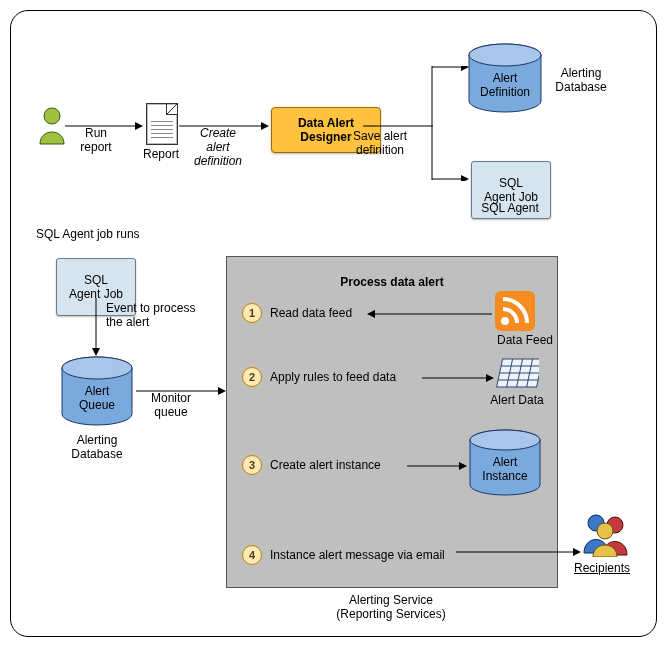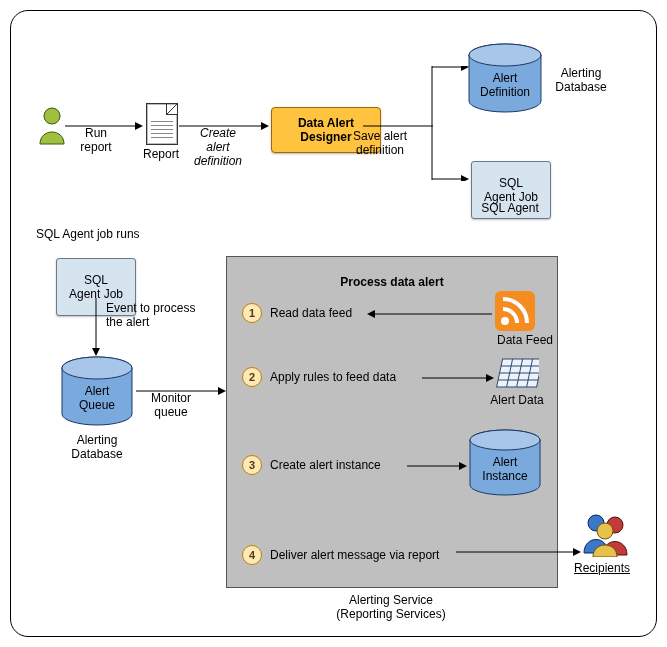--- a/index.html
+++ b/index.html
@@ -246,21 +246,21 @@
       <svg width="76" height="70" viewBox="0 0 76 70">
         <ellipse cx="38" cy="11" rx="35" ry="10" fill="#4b8ad4" stroke="#1b3a66"></ellipse>
         <path d="M3 11 V56 A35 10 0 0 0 73 56 V11" fill="#79a9dd" stroke="#1b3a66"></path>
         <ellipse cx="38" cy="11" rx="35" ry="10" fill="#a8c6ea" stroke="#1b3a66"></ellipse>
       </svg>
       <div class="abs txt" style="left:0;top:26px;width:76px;white-space:normal;">Alert<br>Instance</div>
     </div>
 
     <div class="abs" style="left:15px; top:288px; display:flex; align-items:center; gap:8px;">
       <span class="step-circle">4</span>
-      <span>Deliver alert message via report</span>
+      <span>Instance alert message via email</span>
     </div>
   </div>
 
   <div class="abs" style="left:445px; top:536px;">
     <svg width="125" height="10">
         <line x1="0" y1="5" x2="117" y2="5" stroke="#000"></line>
         <polygon points="117,1 125,5 117,9" fill="#000"></polygon>
       </svg>
   </div>
 

